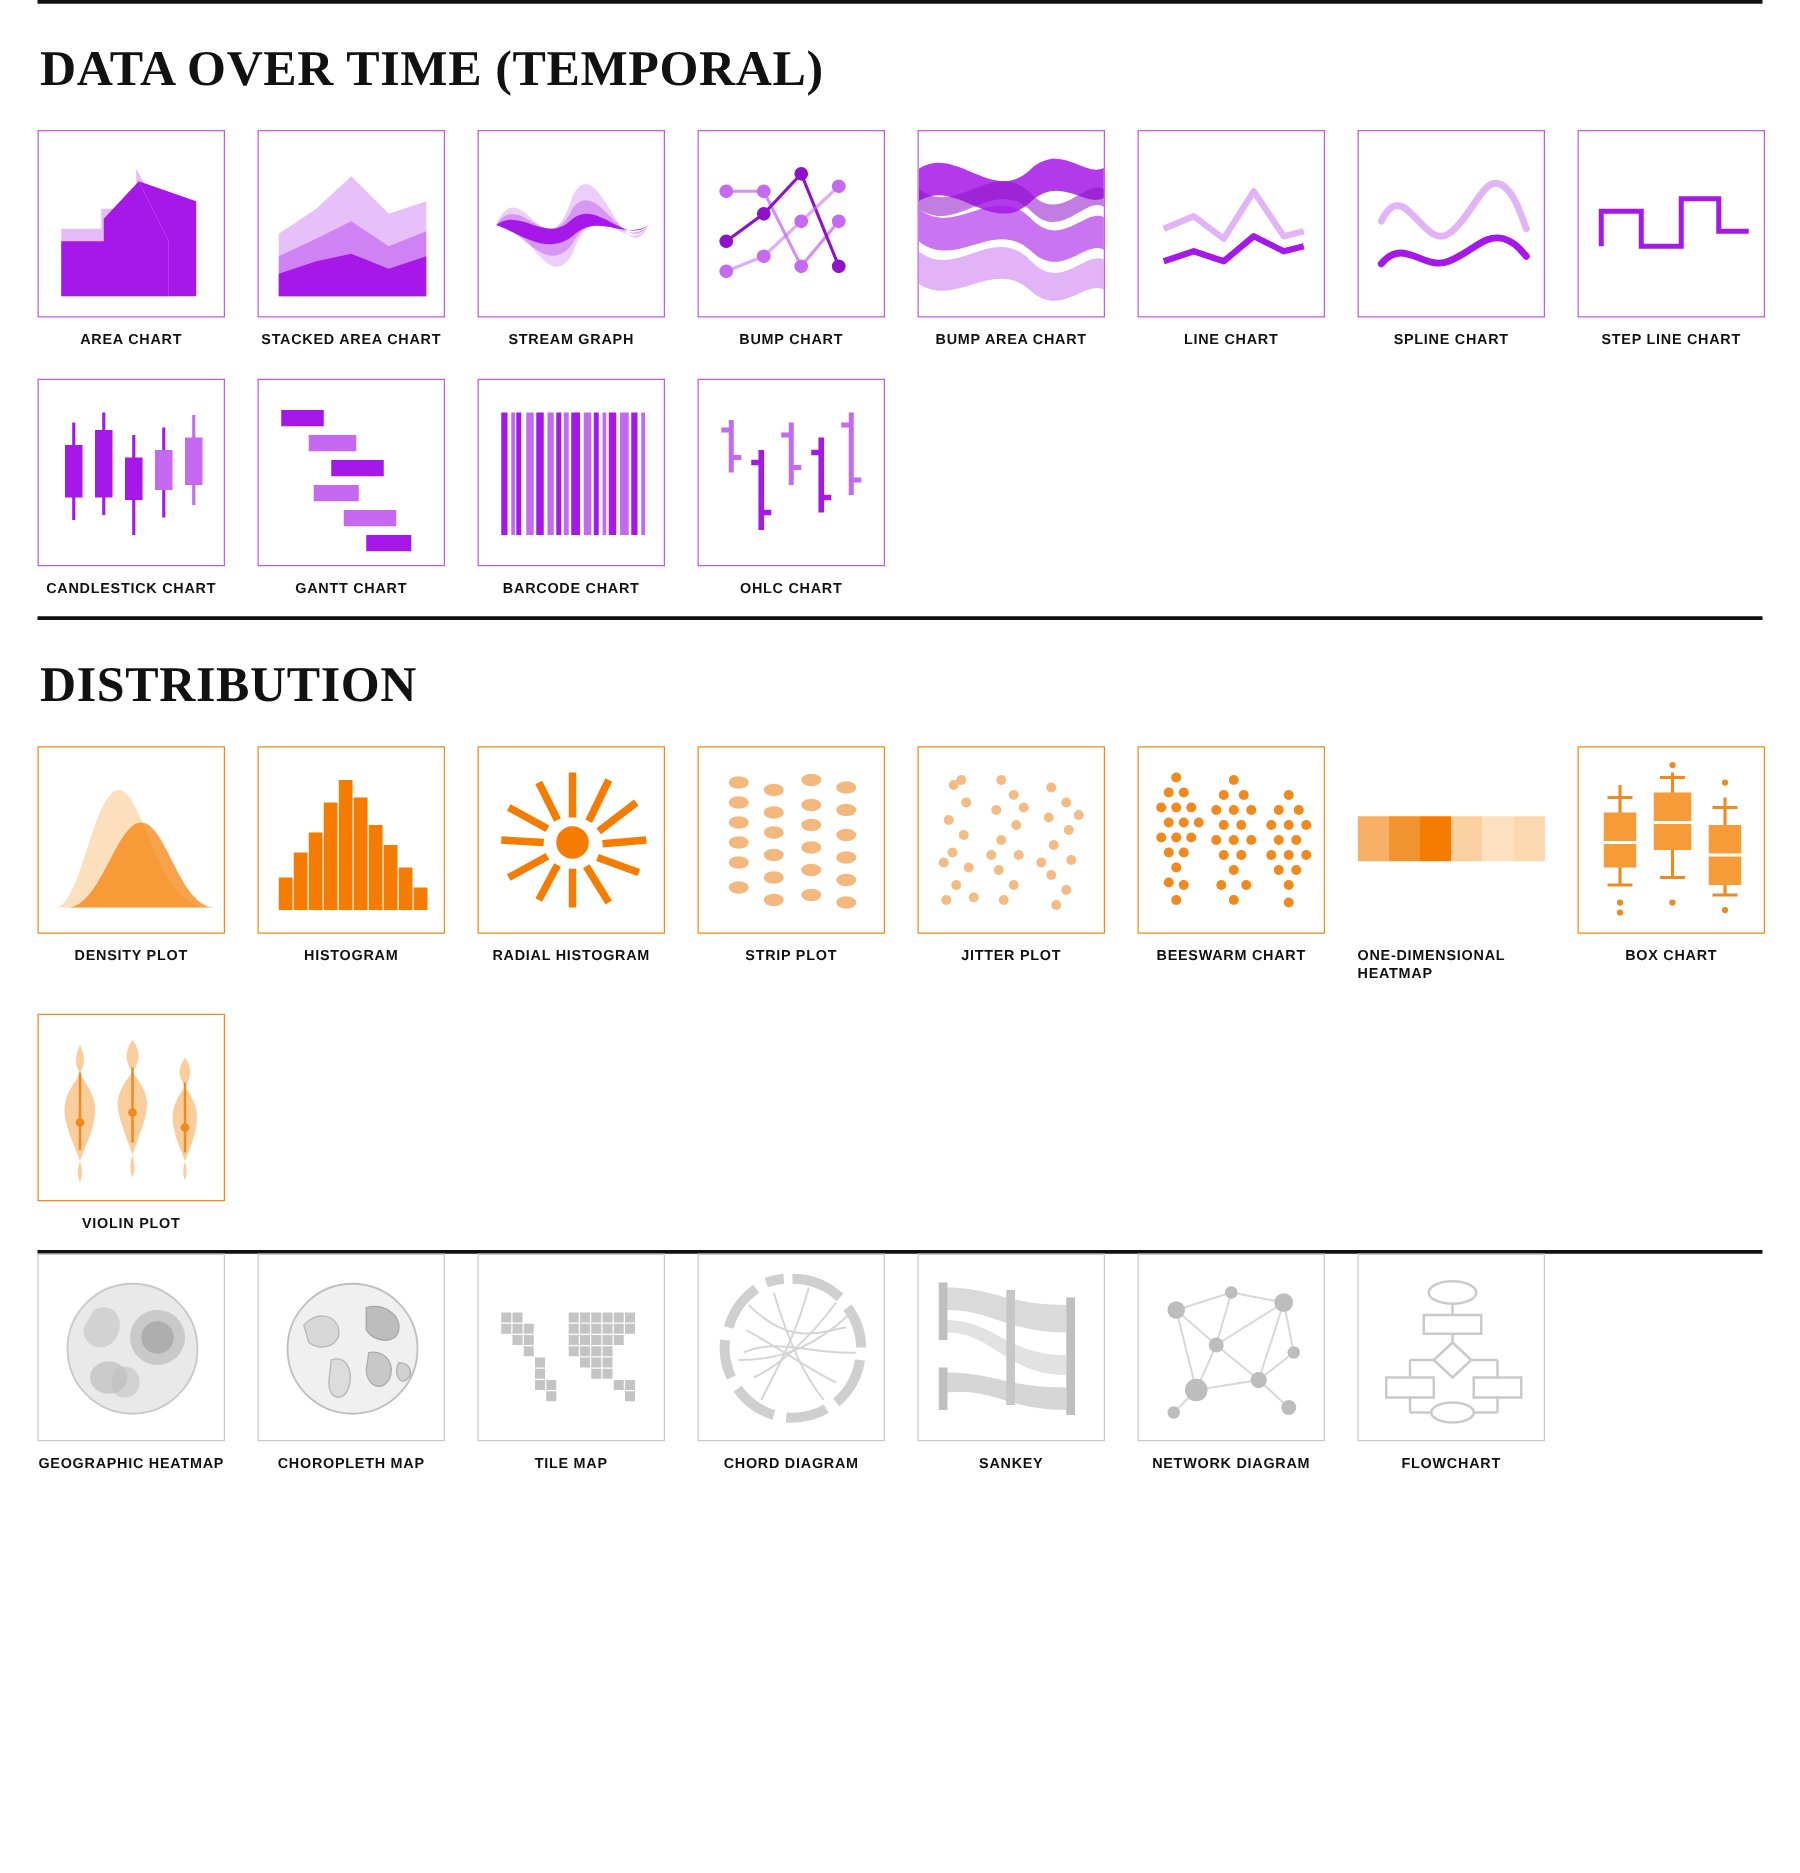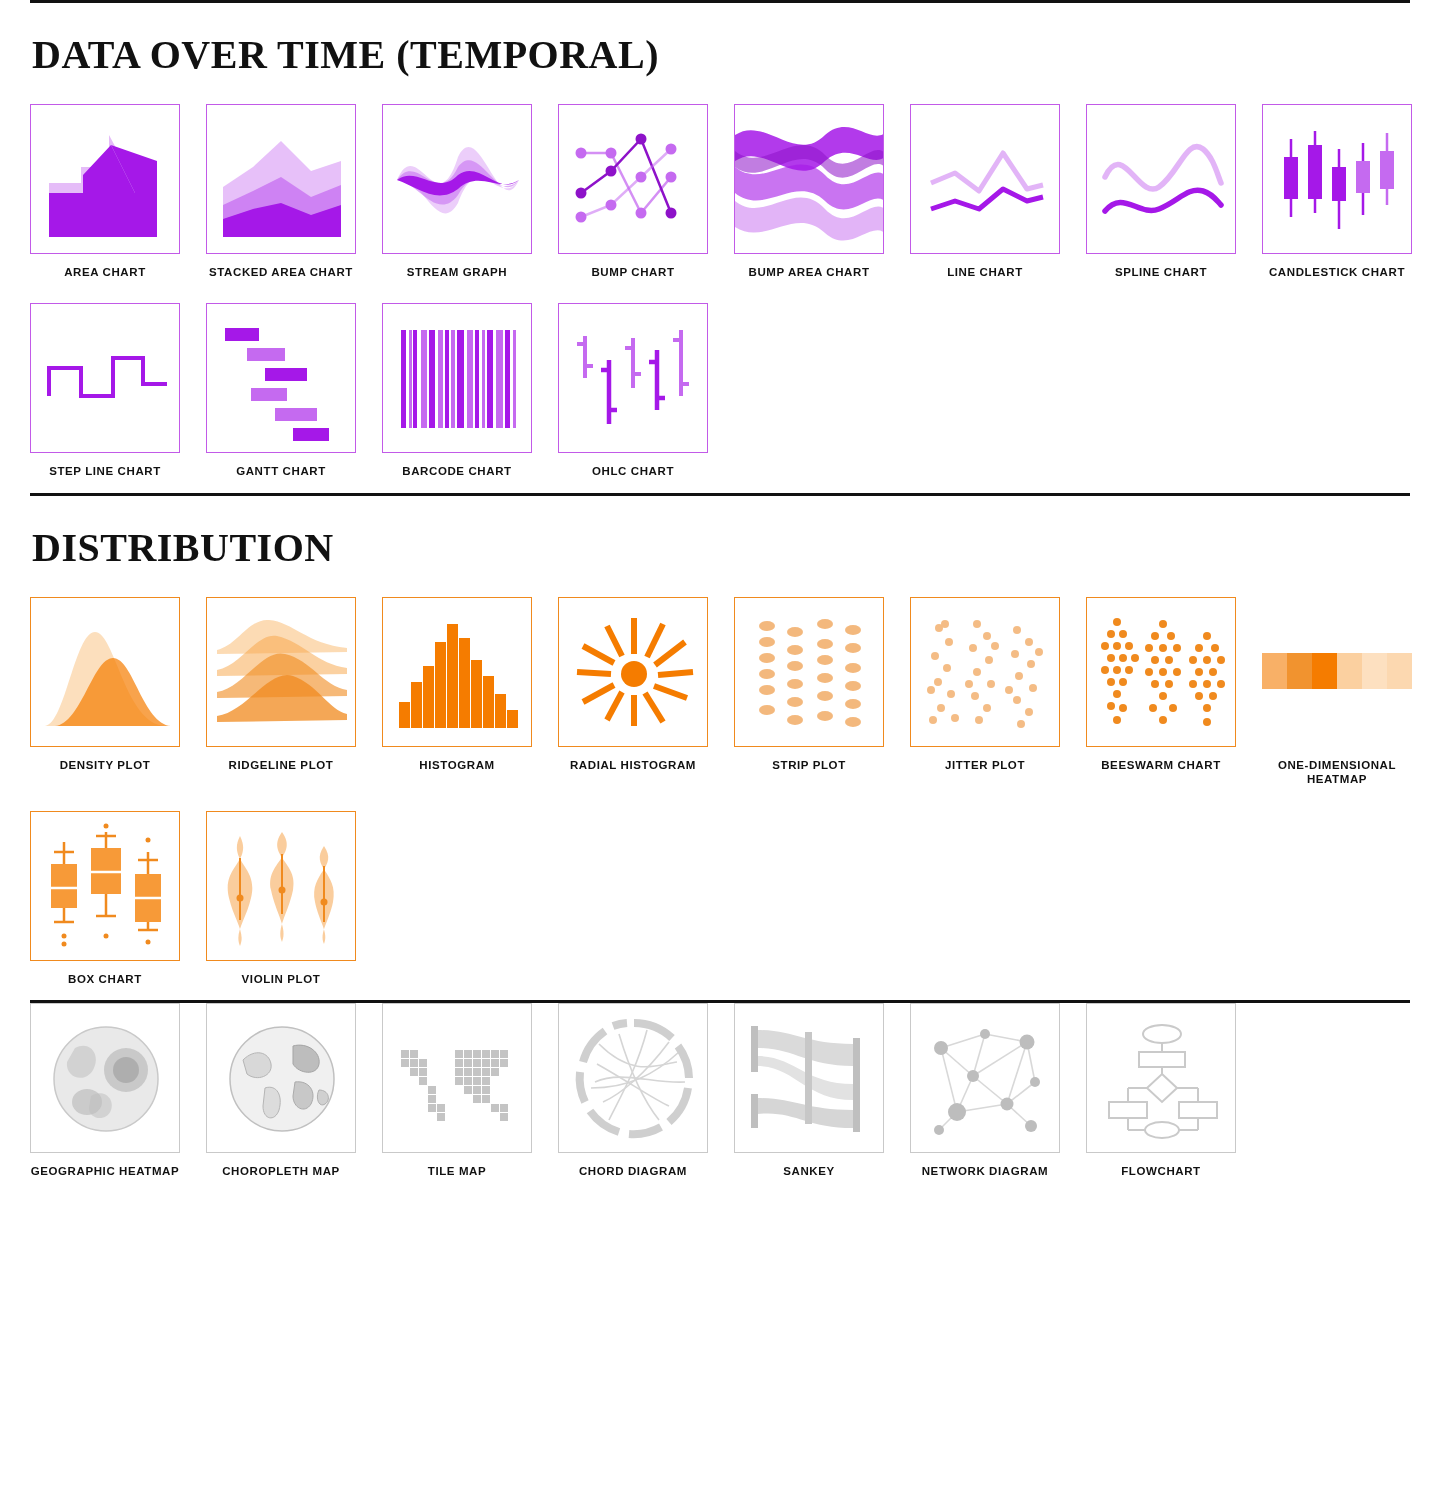--- a/index.html
+++ b/index.html
@@ -45,21 +45,21 @@
     height: 150px;
     border: 1.5px solid #bb44e0;
     background: #ffffff;
     overflow: hidden;
     display: block;
   }
   .cap {
     font-size: 11.5px;
     font-weight: bold;
     letter-spacing: 0.6px;
-    text-align: center;
+    text-align: left;
     margin-top: 11px;
     margin-bottom: 14px;
     line-height: 1.25;
     color: #111111;
     text-transform: uppercase;
   }
   
   .temporal .thumb { border-color: #c25ae8; }
   .distribution .thumb { border-color: #f08a1e; }
   .geo .thumb { border-color: #c9c9c9; }
@@ -169,46 +169,46 @@
             <path d="M18 72 C36 34, 52 96, 72 82 C92 68, 100 32, 116 44 C126 52, 130 68, 134 78" fill="none" stroke="#c56af0" stroke-width="5.5" opacity="0.5" stroke-linecap="round"></path>
             <path d="M18 106 C36 84, 52 112, 72 104 C92 96, 100 82, 116 86 C126 89, 130 96, 134 100" fill="none" stroke="#a518e8" stroke-width="5.5" stroke-linecap="round"></path>
           </svg>
         </div>
         <div class="cap">SPLINE CHART</div>
       </div>
 
       <div class="cell">
         <div class="thumb">
           <svg viewBox="0 0 150 150" width="150" height="150">
+            <polyline points="18,92 18,64 50,64 50,92 82,92 82,54 112,54 112,80 136,80" fill="none" stroke="#a518e8" stroke-width="4" stroke-linejoin="miter"></polyline>
+          </svg>
+        </div>
+        <div class="cap">STEP LINE CHART</div>
+      </div>
+
+      <div class="cell">
+        <div class="thumb">
+          <svg viewBox="0 0 150 150" width="150" height="150">
             <g stroke="#a518e8" stroke-width="2.5">
               <line x1="28" y1="34" x2="28" y2="112"></line>
               <line x1="52" y1="26" x2="52" y2="108"></line>
               <line x1="76" y1="44" x2="76" y2="124"></line>
               <line x1="100" y1="38" x2="100" y2="110"></line>
             </g>
             <g stroke="#c56af0" stroke-width="2.5">
               <line x1="124" y1="28" x2="124" y2="100"></line>
             </g>
             <rect x="21" y="52" width="14" height="42" fill="#a518e8"></rect>
             <rect x="45" y="40" width="14" height="54" fill="#a518e8"></rect>
             <rect x="69" y="62" width="14" height="34" fill="#a518e8"></rect>
             <rect x="93" y="56" width="14" height="32" fill="#c56af0"></rect>
             <rect x="117" y="46" width="14" height="38" fill="#c56af0"></rect>
           </svg>
         </div>
         <div class="cap">CANDLESTICK CHART</div>
-      </div>
-
-      <div class="cell">
-        <div class="thumb">
-          <svg viewBox="0 0 150 150" width="150" height="150">
-            <polyline points="18,92 18,64 50,64 50,92 82,92 82,54 112,54 112,80 136,80" fill="none" stroke="#a518e8" stroke-width="4" stroke-linejoin="miter"></polyline>
-          </svg>
-        </div>
-        <div class="cap">STEP LINE CHART</div>
       </div>
 
       <div class="cell">
         <div class="thumb">
           <svg viewBox="0 0 150 150" width="150" height="150">
             <rect x="18" y="24" width="34" height="13" fill="#a518e8"></rect>
             <rect x="40" y="44" width="38" height="13" fill="#c56af0"></rect>
             <rect x="58" y="64" width="42" height="13" fill="#a518e8"></rect>
             <rect x="44" y="84" width="36" height="13" fill="#c56af0"></rect>
             <rect x="68" y="104" width="42" height="13" fill="#c56af0"></rect>
@@ -284,31 +284,20 @@
       <div class="cell">
         <div class="thumb">
           <svg viewBox="0 0 150 150" width="150" height="150">
             <path d="M14 128 C34 126, 44 34, 64 34 C84 34, 94 126, 134 128 Z" fill="#f7a443" opacity="0.35"></path>
             <path d="M24 128 C50 126, 62 60, 82 60 C102 60, 112 126, 140 128 Z" fill="#f57c00" opacity="0.7"></path>
           </svg>
         </div>
         <div class="cap">DENSITY PLOT</div>
       </div>
 
-      <div class="cell">
-        <div class="thumb">
-          <svg viewBox="0 0 150 150" width="150" height="150">
-            <path d="M10 52 C30 48, 42 20, 62 22 C86 24, 100 46, 140 50 L140 54 L10 56 Z" fill="#f7a443" opacity="0.4"></path>
-            <path d="M10 72 C34 68, 50 34, 70 38 C96 44, 110 66, 140 70 L140 76 L10 78 Z" fill="#f7a443" opacity="0.5"></path>
-            <path d="M10 94 C36 90, 56 50, 78 56 C104 62, 116 88, 140 92 L140 98 L10 100 Z" fill="#f08a1e" opacity="0.6"></path>
-            <path d="M10 118 C40 114, 62 70, 86 78 C110 86, 122 112, 140 116 L140 122 L10 124 Z" fill="#f08a1e" opacity="0.75"></path>
-          </svg>
-        </div>
-        <div class="cap">RIDGELINE PLOT</div>
-      </div>
 
 
       <div class="cell">
         <div class="thumb">
           <svg viewBox="0 0 150 150" width="150" height="150">
             <g fill="#f57c00">
               <rect x="16" y="104" width="11" height="26"></rect>
               <rect x="28" y="84" width="11" height="46"></rect>
               <rect x="40" y="68" width="11" height="62"></rect>
               <rect x="52" y="44" width="11" height="86"></rect>

